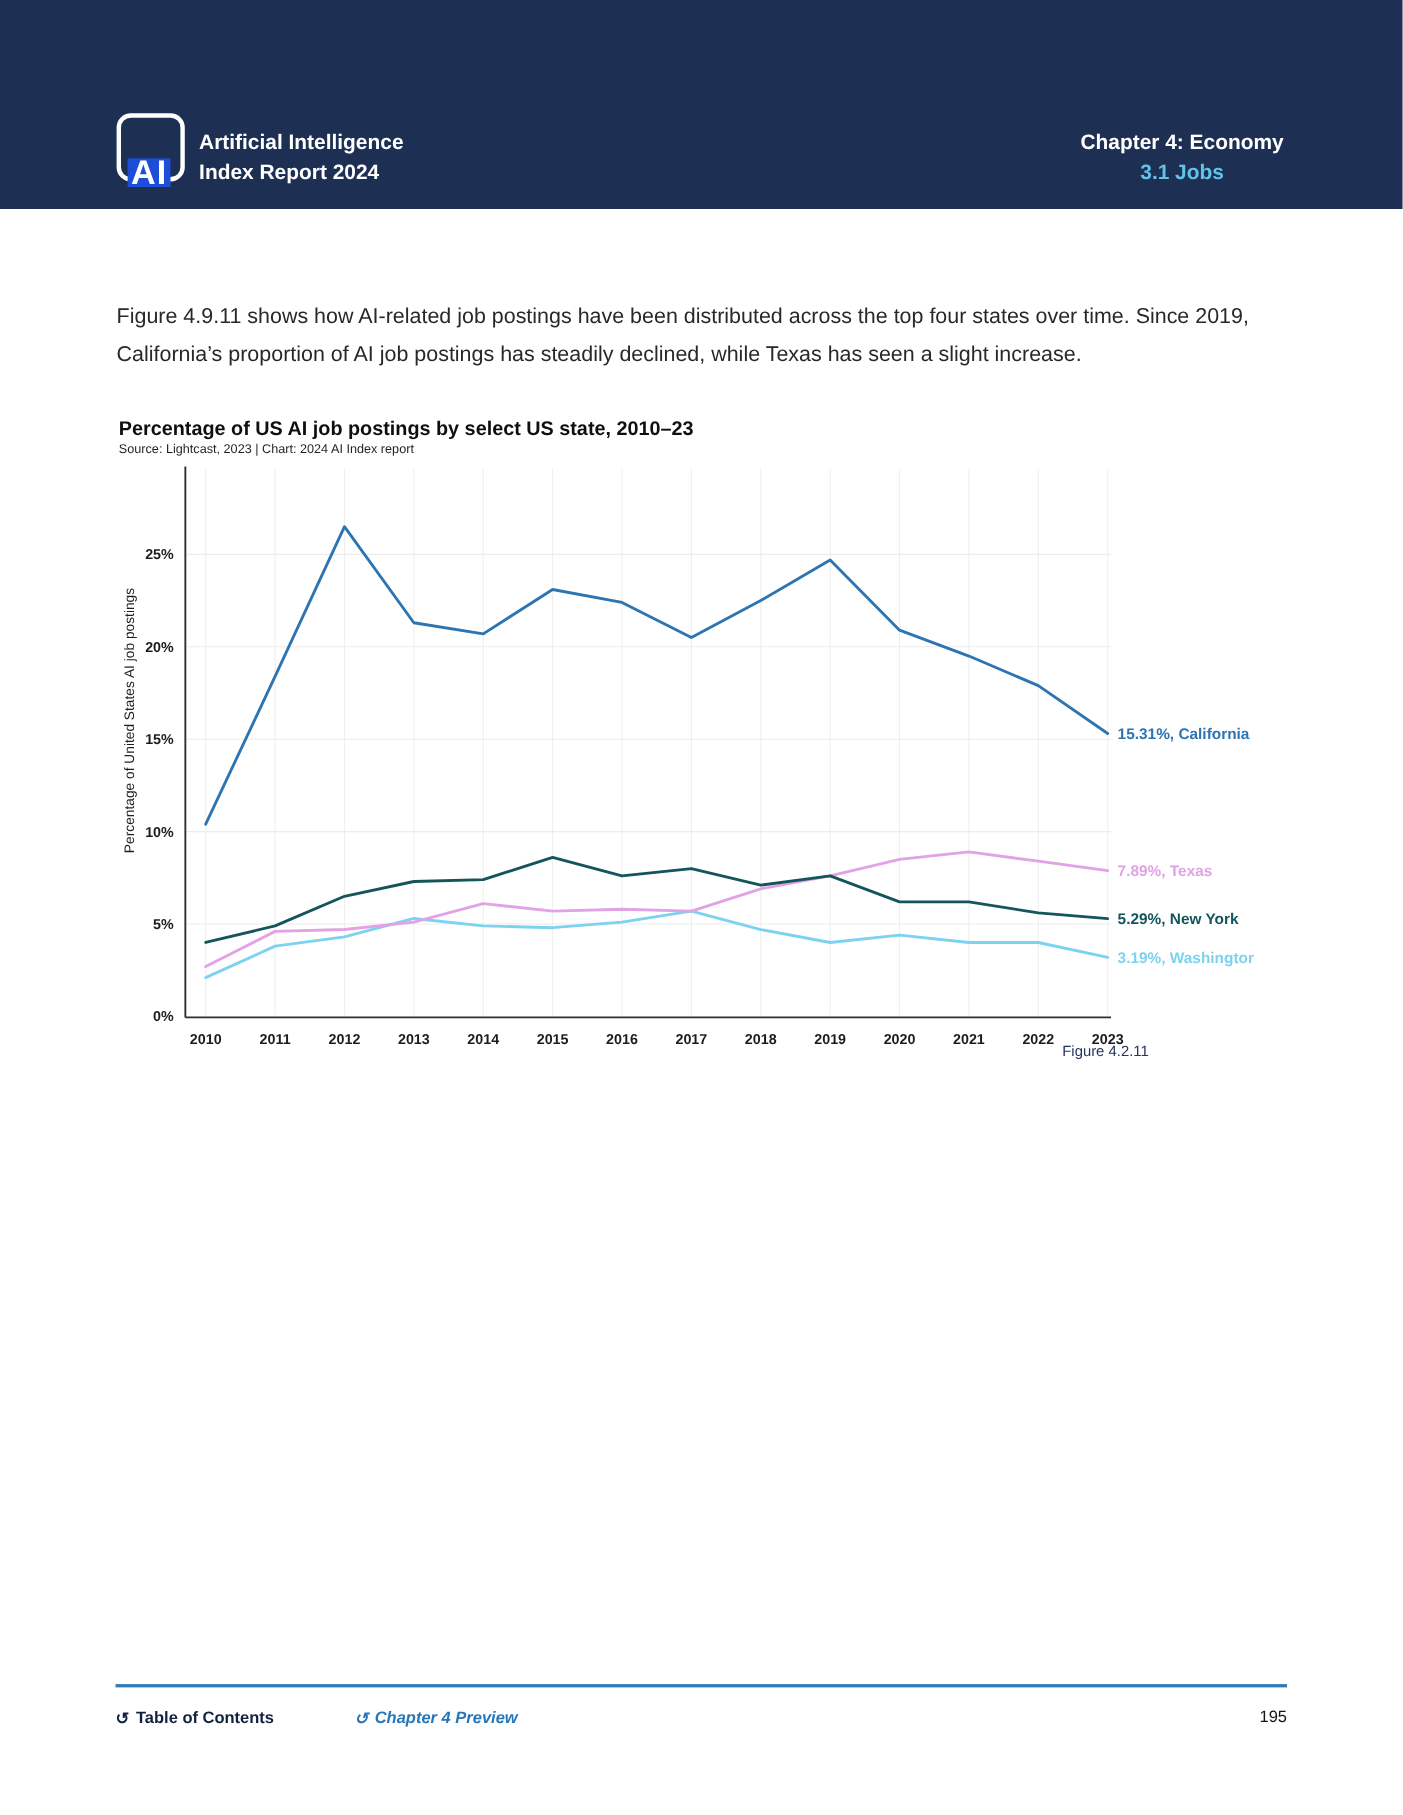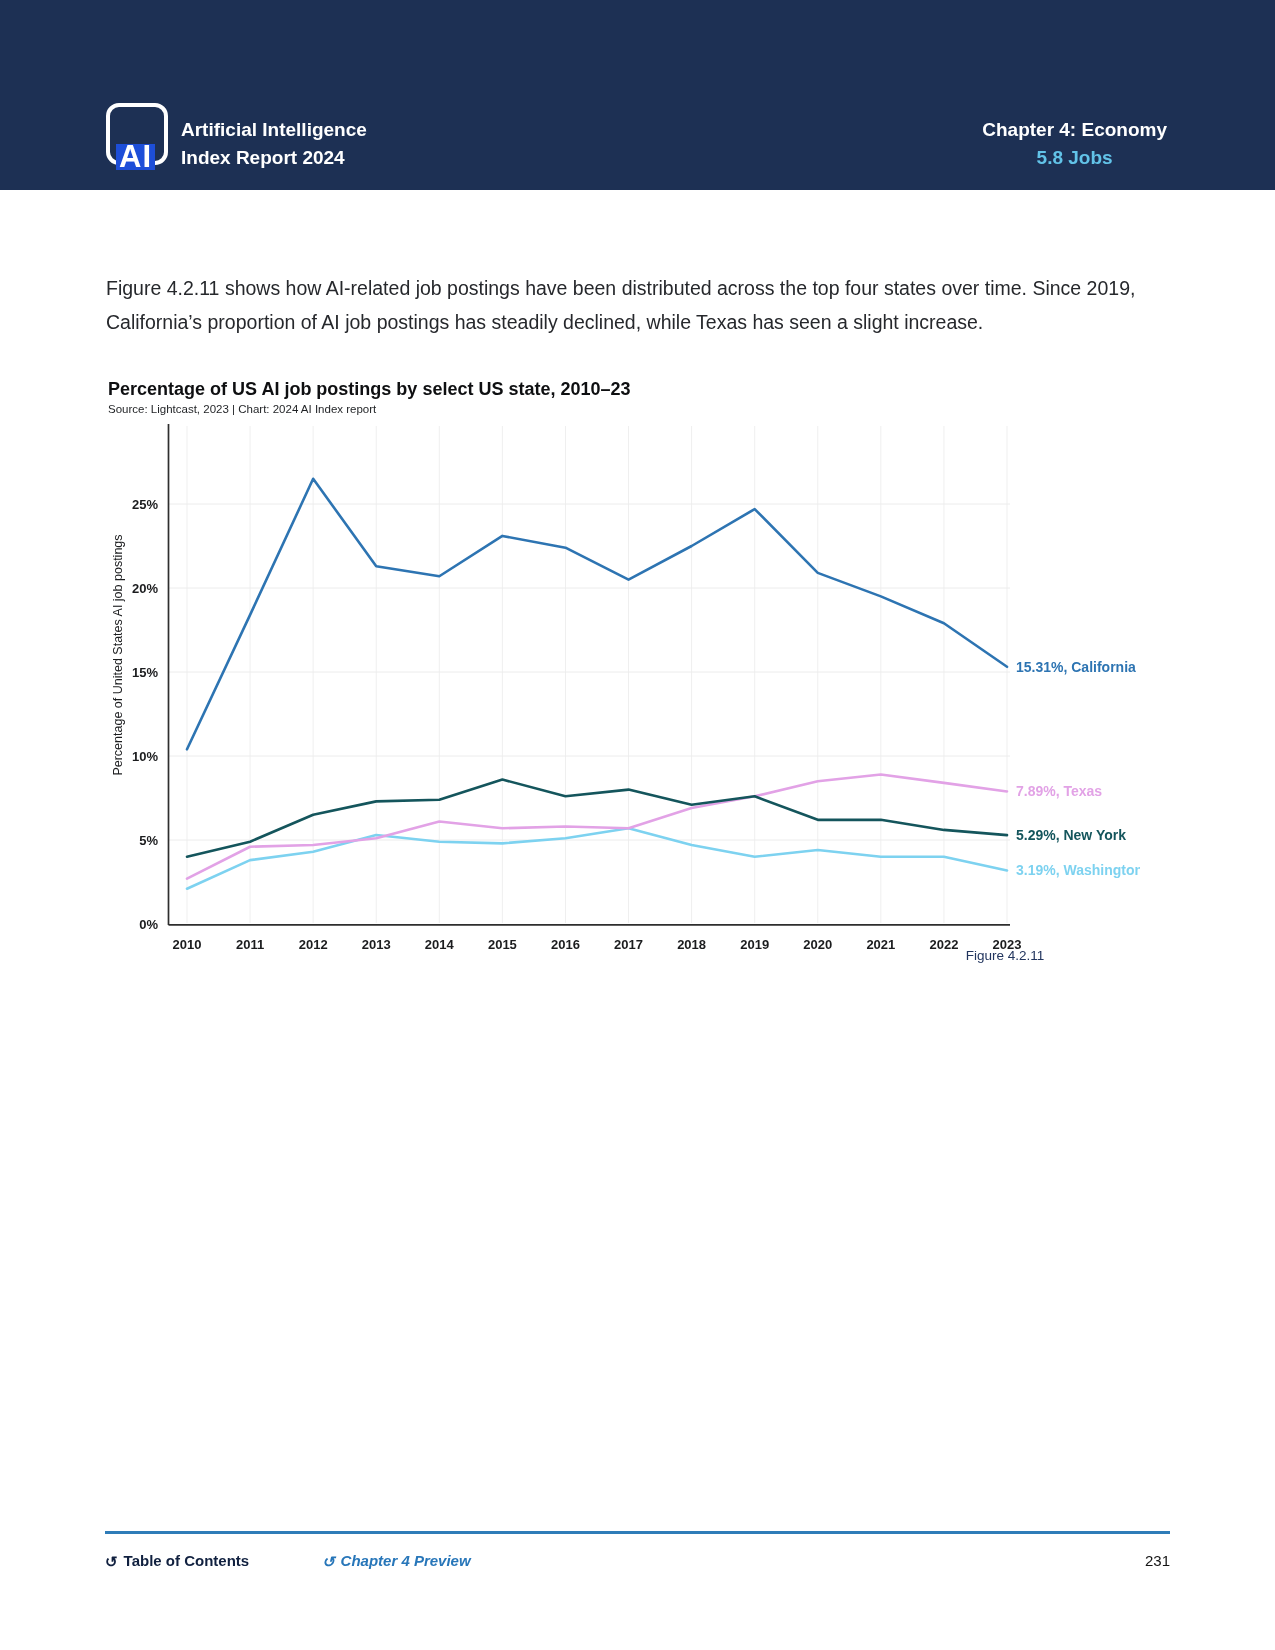--- a/index.html
+++ b/index.html
@@ -44,25 +44,25 @@
 <div class="header">
   <div class="logo">
     <span class="logo-text">AI</span>
   </div>
   <div class="brand">
     <div>Artificial Intelligence</div>
     <div>Index Report 2024</div>
   </div>
   <div class="chapter-block">
     <div class="chapter-line">Chapter 4: Economy</div>
-    <div class="section-line">5.8 Jobs</div>
+    <div class="section-line">3.1 Jobs</div>
   </div>
 </div>
 
-<p class="paragraph">Figure 4.2.11 shows how AI-related job postings have been distributed across the top four states over time. Since 2019, California’s proportion of AI job postings has steadily declined, while Texas has seen a slight increase.</p>
+<p class="paragraph">Figure 4.9.11 shows how AI-related job postings have been distributed across the top four states over time. Since 2019, California’s proportion of AI job postings has steadily declined, while Texas has seen a slight increase.</p>
 
 <div class="chart-title">Percentage of US AI job postings by select US state, 2010–23</div>
 <div class="chart-source">Source: Lightcast, 2023 | Chart: 2024 AI Index report</div>
 <div class="yaxis-title">Percentage of United States AI job postings</div>
 
 <div class="chart-wrap">
   <svg viewBox="0 0 1040 560">
       <line x1="87" y1="6" x2="87" y2="503" stroke="#efefef" stroke-width="1"></line>
       <line x1="150.0769230769231" y1="6" x2="150.0769230769231" y2="503" stroke="#efefef" stroke-width="1"></line>
       <line x1="213.15384615384616" y1="6" x2="213.15384615384616" y2="503" stroke="#efefef" stroke-width="1"></line>
@@ -114,14 +114,14 @@
       <text x="916" y="420.128" class="endlabel" fill="#14555c">5.29%, New York</text>
     </svg>
 </div>
 
 <div class="figure-label">Figure 4.2.11</div>
 
 <div class="footer-rule"></div>
 <div class="footer">
   <span class="footer-link toc-link"><span class="return-icon">↺</span><span>Table of Contents</span></span>
   <span class="footer-link preview-link"><span class="return-icon">↺</span><span>Chapter 4 Preview</span></span>
-  <span class="page-number">231</span>
+  <span class="page-number">195</span>
 </div>
 
 </body></html>

